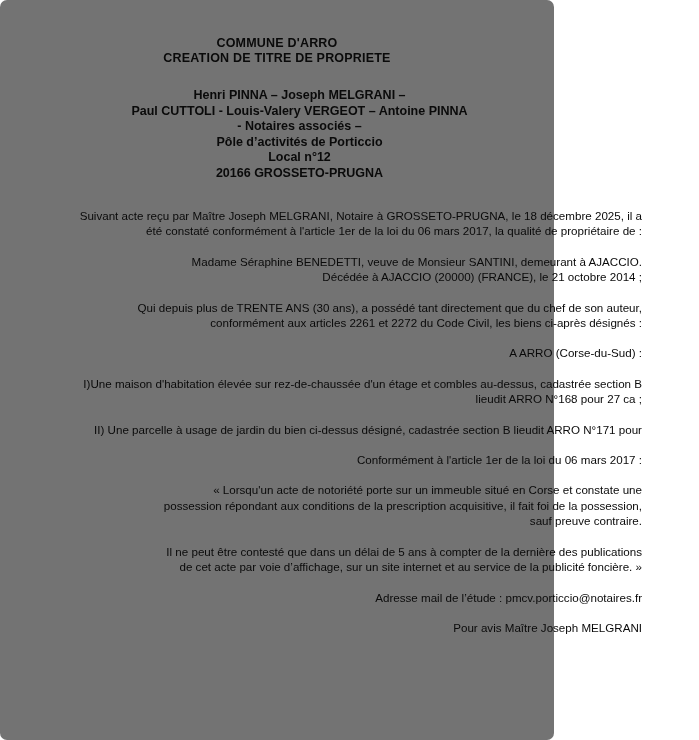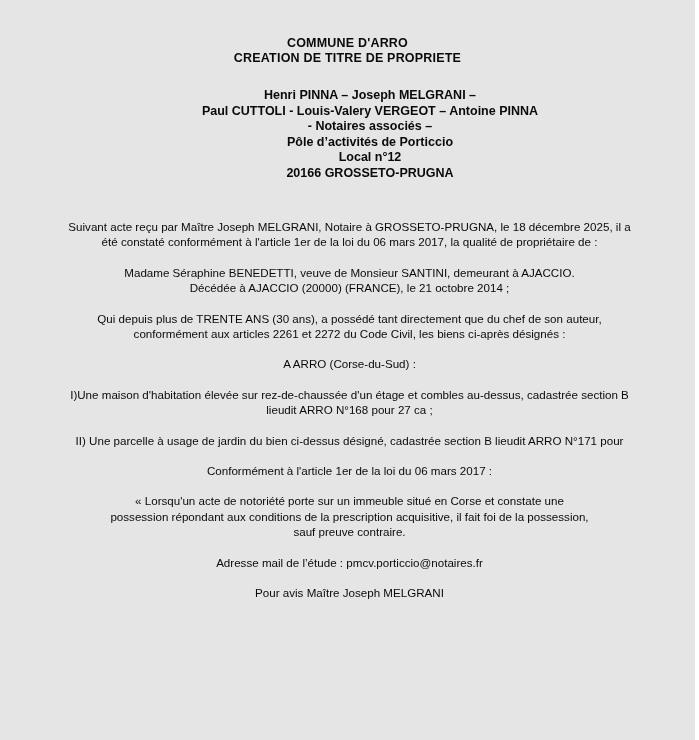--- a/index.html
+++ b/index.html
@@ -9,25 +9,26 @@
   }
   body {
     width: 699px;
     height: 740px;
     font-family: "Liberation Sans", sans-serif;
     color: #0a0a0a;
     overflow: hidden;
     position: relative;
   }
   .page {
-    width: 695px;
+    width: 554px;
     height: 740px;
     box-sizing: border-box;
-    background: #e5e5e5;
+    background: #737373;
     position: relative;
+    border-radius: 7px;
   }
   
   .heading-zone {
     padding-top: 36px;
     text-align: center;
   }
   .doc-title {
     font-size: 12.5px;
     font-weight: bold;
     letter-spacing: 0.2px;
@@ -46,25 +47,25 @@
     line-height: 15.6px;
   }
   .notaries div {
     white-space: nowrap;
     padding-left: 45px;
   }
   
   .body-zone {
     position: absolute;
     left: 57px;
-    top: 219px;
+    top: 208px;
     width: 585px;
     font-size: 11.6px;
     line-height: 15.4px;
-    text-align: center;
+    text-align: right;
   }
   .para {
     margin: 0 0 15px 0;
   }
   .para-line {
     display: block;
   }
 </style>
 </head>
 <body>
@@ -119,20 +120,24 @@
     <p class="para">
       <span class="para-line">Conformément à l'article 1er de la loi du 06 mars 2017 :</span>
     </p>
 
     <p class="para">
       <span class="para-line">« Lorsqu'un acte de notoriété porte sur un immeuble situé en Corse et constate une</span>
       <span class="para-line">possession répondant aux conditions de la prescription acquisitive, il fait foi de la possession,</span>
       <span class="para-line">sauf preuve contraire.</span>
     </p>
 
+    <p class="para">
+      <span class="para-line">Il ne peut être contesté que dans un délai de 5 ans à compter de la dernière des publications</span>
+      <span class="para-line">de cet acte par voie d’affichage, sur un site internet et au service de la publicité foncière. »</span>
+    </p>
 
     <p class="para">
       <span class="para-line">Adresse mail de l’étude : pmcv.porticcio@notaires.fr</span>
     </p>
 
     <p class="para">
       <span class="para-line">Pour avis Maître Joseph MELGRANI</span>
     </p>
 
   </div>

